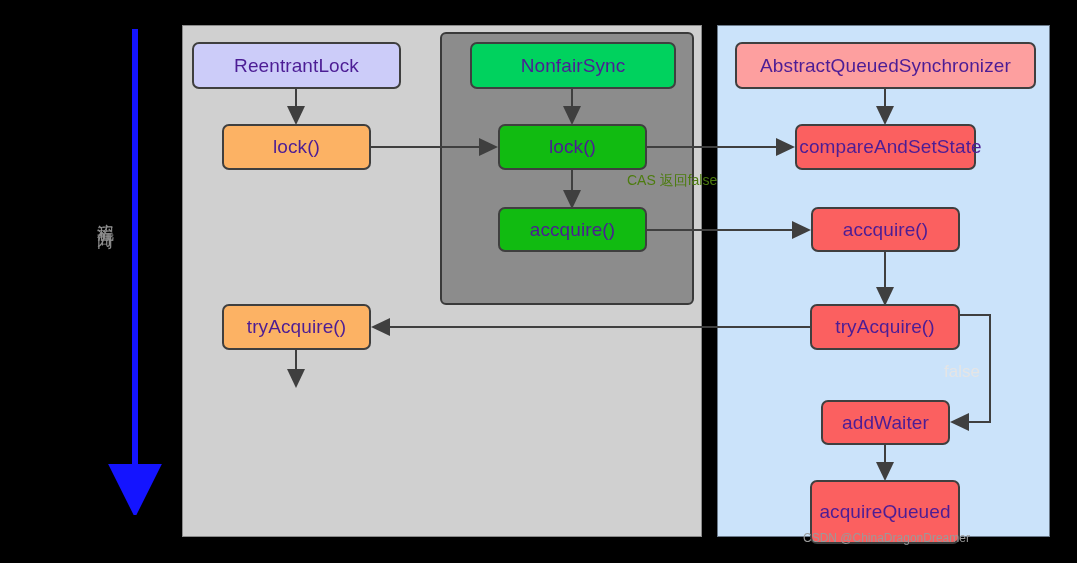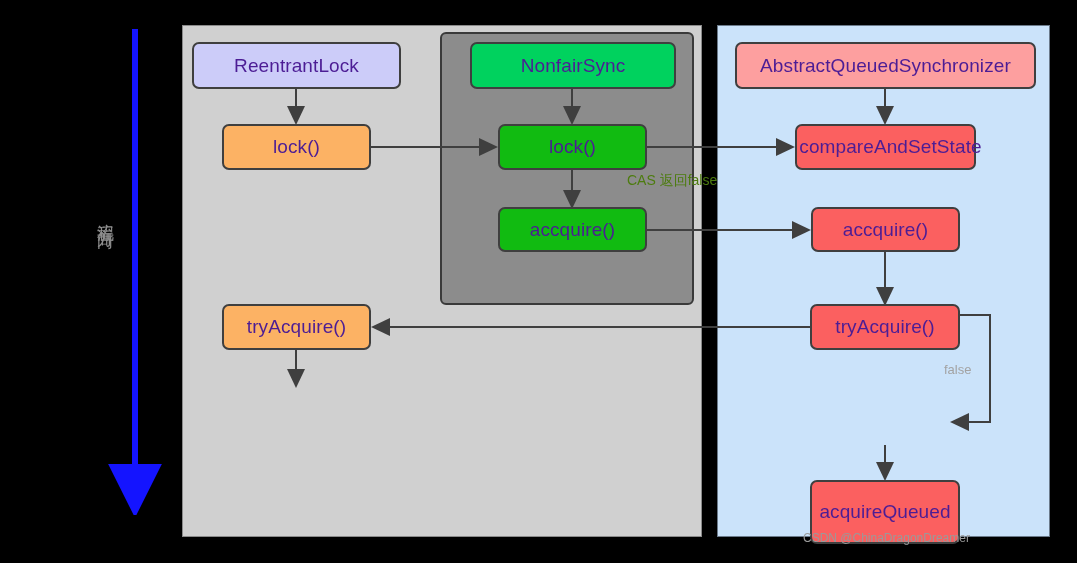--- a/index.html
+++ b/index.html
@@ -76,22 +76,22 @@
   }
   #label-cas {
     left: 583px;
     top: 172px;
     color: #4d7c0f;
     margin-left: 44px;
   }
   #label-false {
     left: 944px;
     top: 362px;
-    color: #a3a3a3;
-    font-size: 13px;
+    color: #e5e5e5;
+    font-size: 17px;
   }
 
   svg.wires {
     position: absolute;
     left: 0;
     top: 0;
     width: 1077px;
     height: 563px;
     pointer-events: none;
   }
@@ -197,18 +197,19 @@
   <div class="node n-green" style="left:498px; top:207px; width:149px; height:45px;">accquire()</div>
 
   <div class="node n-pinksoft" style="left:735px; top:42px; width:301px; height:47px;">AbstractQueuedSynchronizer</div>
 
   <div class="node n-red" style="left:795px; top:124px; width:181px; height:46px;padding-left:10px;">compareAndSetState</div>
 
   <div class="node n-red" style="left:811px; top:207px; width:149px; height:45px;">accquire()</div>
 
   <div class="node n-red" style="left:810px; top:304px; width:150px; height:46px;">tryAcquire()</div>
 
+  <div class="node n-red" style="left:821px; top:400px; width:129px; height:45px;">addWaiter</div>
 
   <div class="node n-red" style="left:810px; top:480px; width:150px; height:64px;">acquireQueued</div>
 
   <div id="watermark">CSDN @ChinaDragonDreamer</div>
 
 </div>
 
 </body></html>

